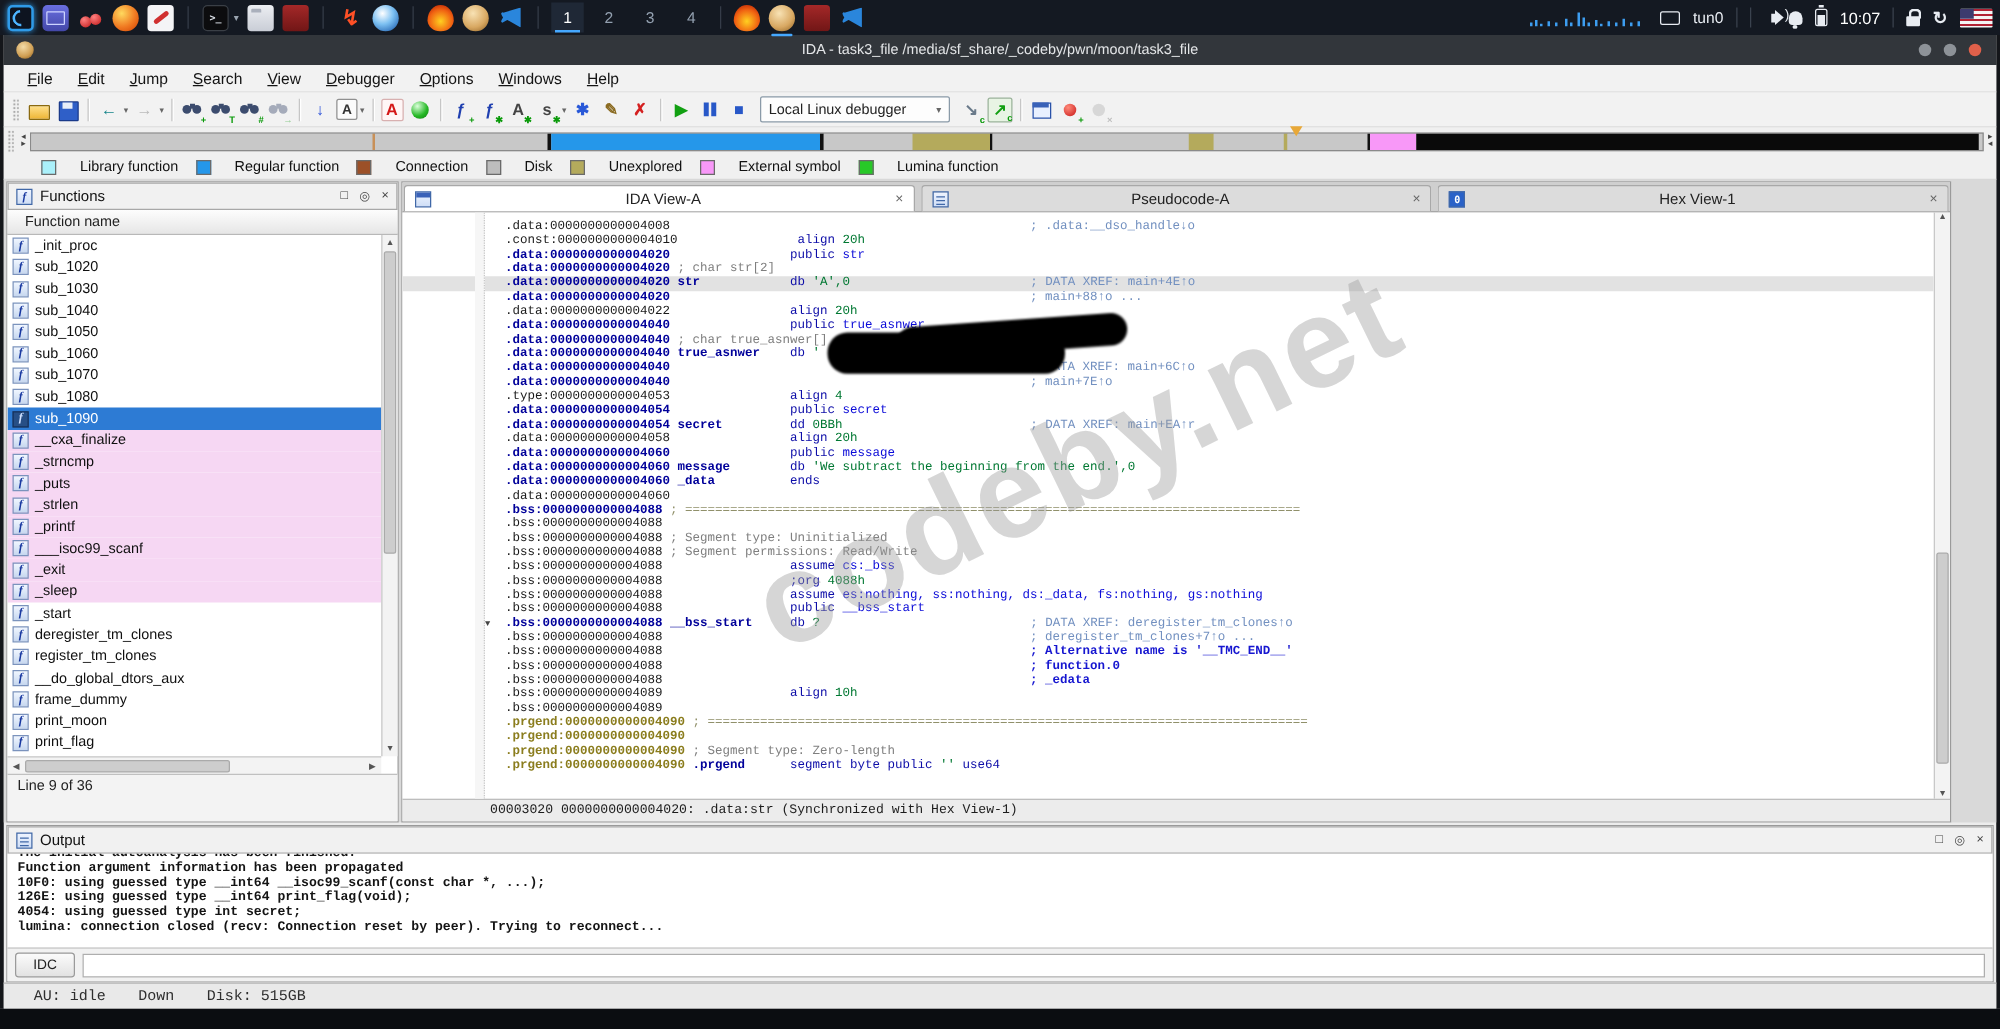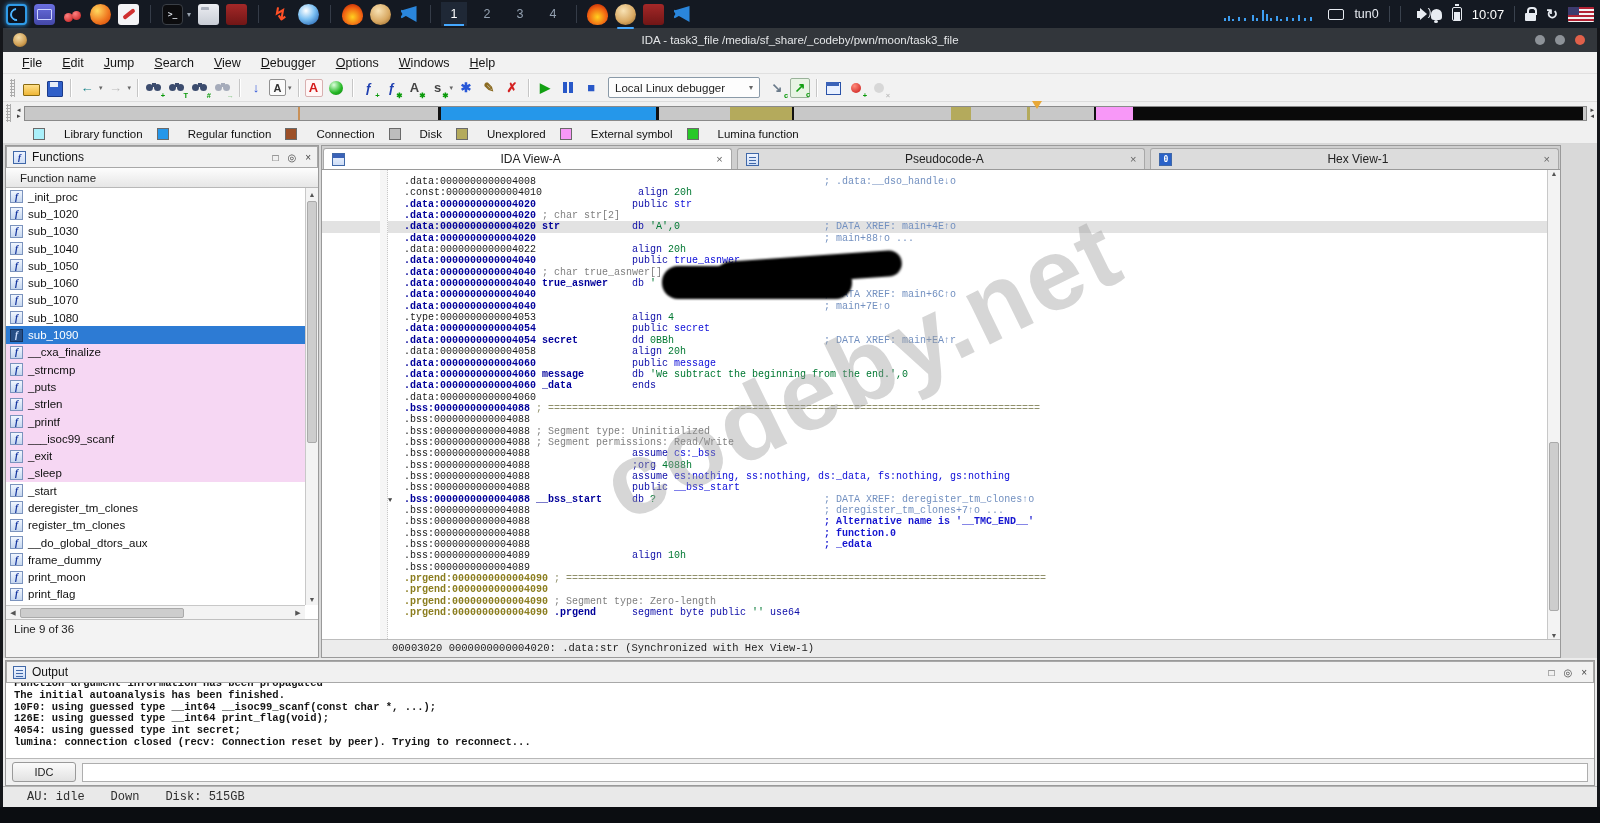--- a/index.html
+++ b/index.html
@@ -196,21 +196,21 @@
   .dstatus{position:absolute;left:0;right:0;bottom:0;height:18px;background:#ececec;border-top:1px solid #bdbdbd;
     font:10.5px "Liberation Mono",monospace;color:#1c1c1c;padding:2px 0 0 70px;white-space:pre}
 
   
   .outpanel{position:absolute;left:2px;top:632px;right:2px;height:126px;background:#fff;border:1px solid #9a9a9a}
   .outbody{position:absolute;left:0;top:22px;right:0;bottom:26px;background:#fff;overflow:hidden;
     border-bottom:1px solid #b8b8b8;padding:0 0 0 8px}
   .oline{font:bold 10.5px/11.8px "Liberation Mono",monospace;color:#141414;white-space:pre}
   .oline:first-child{margin-top:-5px}
   .idcrow{position:absolute;left:0;right:0;bottom:0;height:26px;background:#f1f1f1;display:flex;align-items:center;gap:6px;padding:0 6px}
-  .idcbtn{width:64px;height:20px;border:1px solid #9a9a9a;border-radius:3px;background:linear-gradient(#fbfbfb,#e2e2e2);
+  .idcbtn{width:48px;height:20px;border:1px solid #9a9a9a;border-radius:3px;background:linear-gradient(#fbfbfb,#e2e2e2);
     font-size:11px;color:#222;display:flex;align-items:center;justify-content:center;cursor:pointer}
   .idcinput{flex:1;height:19px;border:1px solid #aeaeae;background:#fff;font:11px "Liberation Mono",monospace;padding:0 4px}
 
   
   .statusbar{position:absolute;left:0;right:0;bottom:0;height:21px;background:#e9e9e9;border-top:1px solid #b4b4b4;
     display:flex;align-items:center;padding-left:24px;font:12px "Liberation Mono",monospace;color:#2e2e2e}
   .statusbar span{margin-right:26px}
   .bottomstrip{position:absolute;left:0;top:807px;width:1600px;height:16px;background:#0b0d11}
 </style>
 </head>
@@ -645,22 +645,22 @@
     <div class="panelbar">
       <span class="pico"></span>
       <span>Output</span>
       <span class="pbtns">
           <span>□</span>
           <span>◎</span>
           <span>×</span>
         </span>
     </div>
     <div class="outbody">
+        <div class="oline">The initial autoanalysis has been finished.</div>
         <div class="oline">Function argument information has been propagated</div>
-        <div class="oline">The initial autoanalysis has been finished.</div>
         <div class="oline">10F0: using guessed type __int64 __isoc99_scanf(const char *, ...);</div>
         <div class="oline">126E: using guessed type __int64 print_flag(void);</div>
         <div class="oline">4054: using guessed type int secret;</div>
         <div class="oline">lumina: connection closed (recv: Connection reset by peer). Trying to reconnect...</div>
       </div>
     <div class="idcrow">
       <span class="idcbtn">IDC</span>
       <input class="idcinput" value="" style="">
     </div>
   </div>

